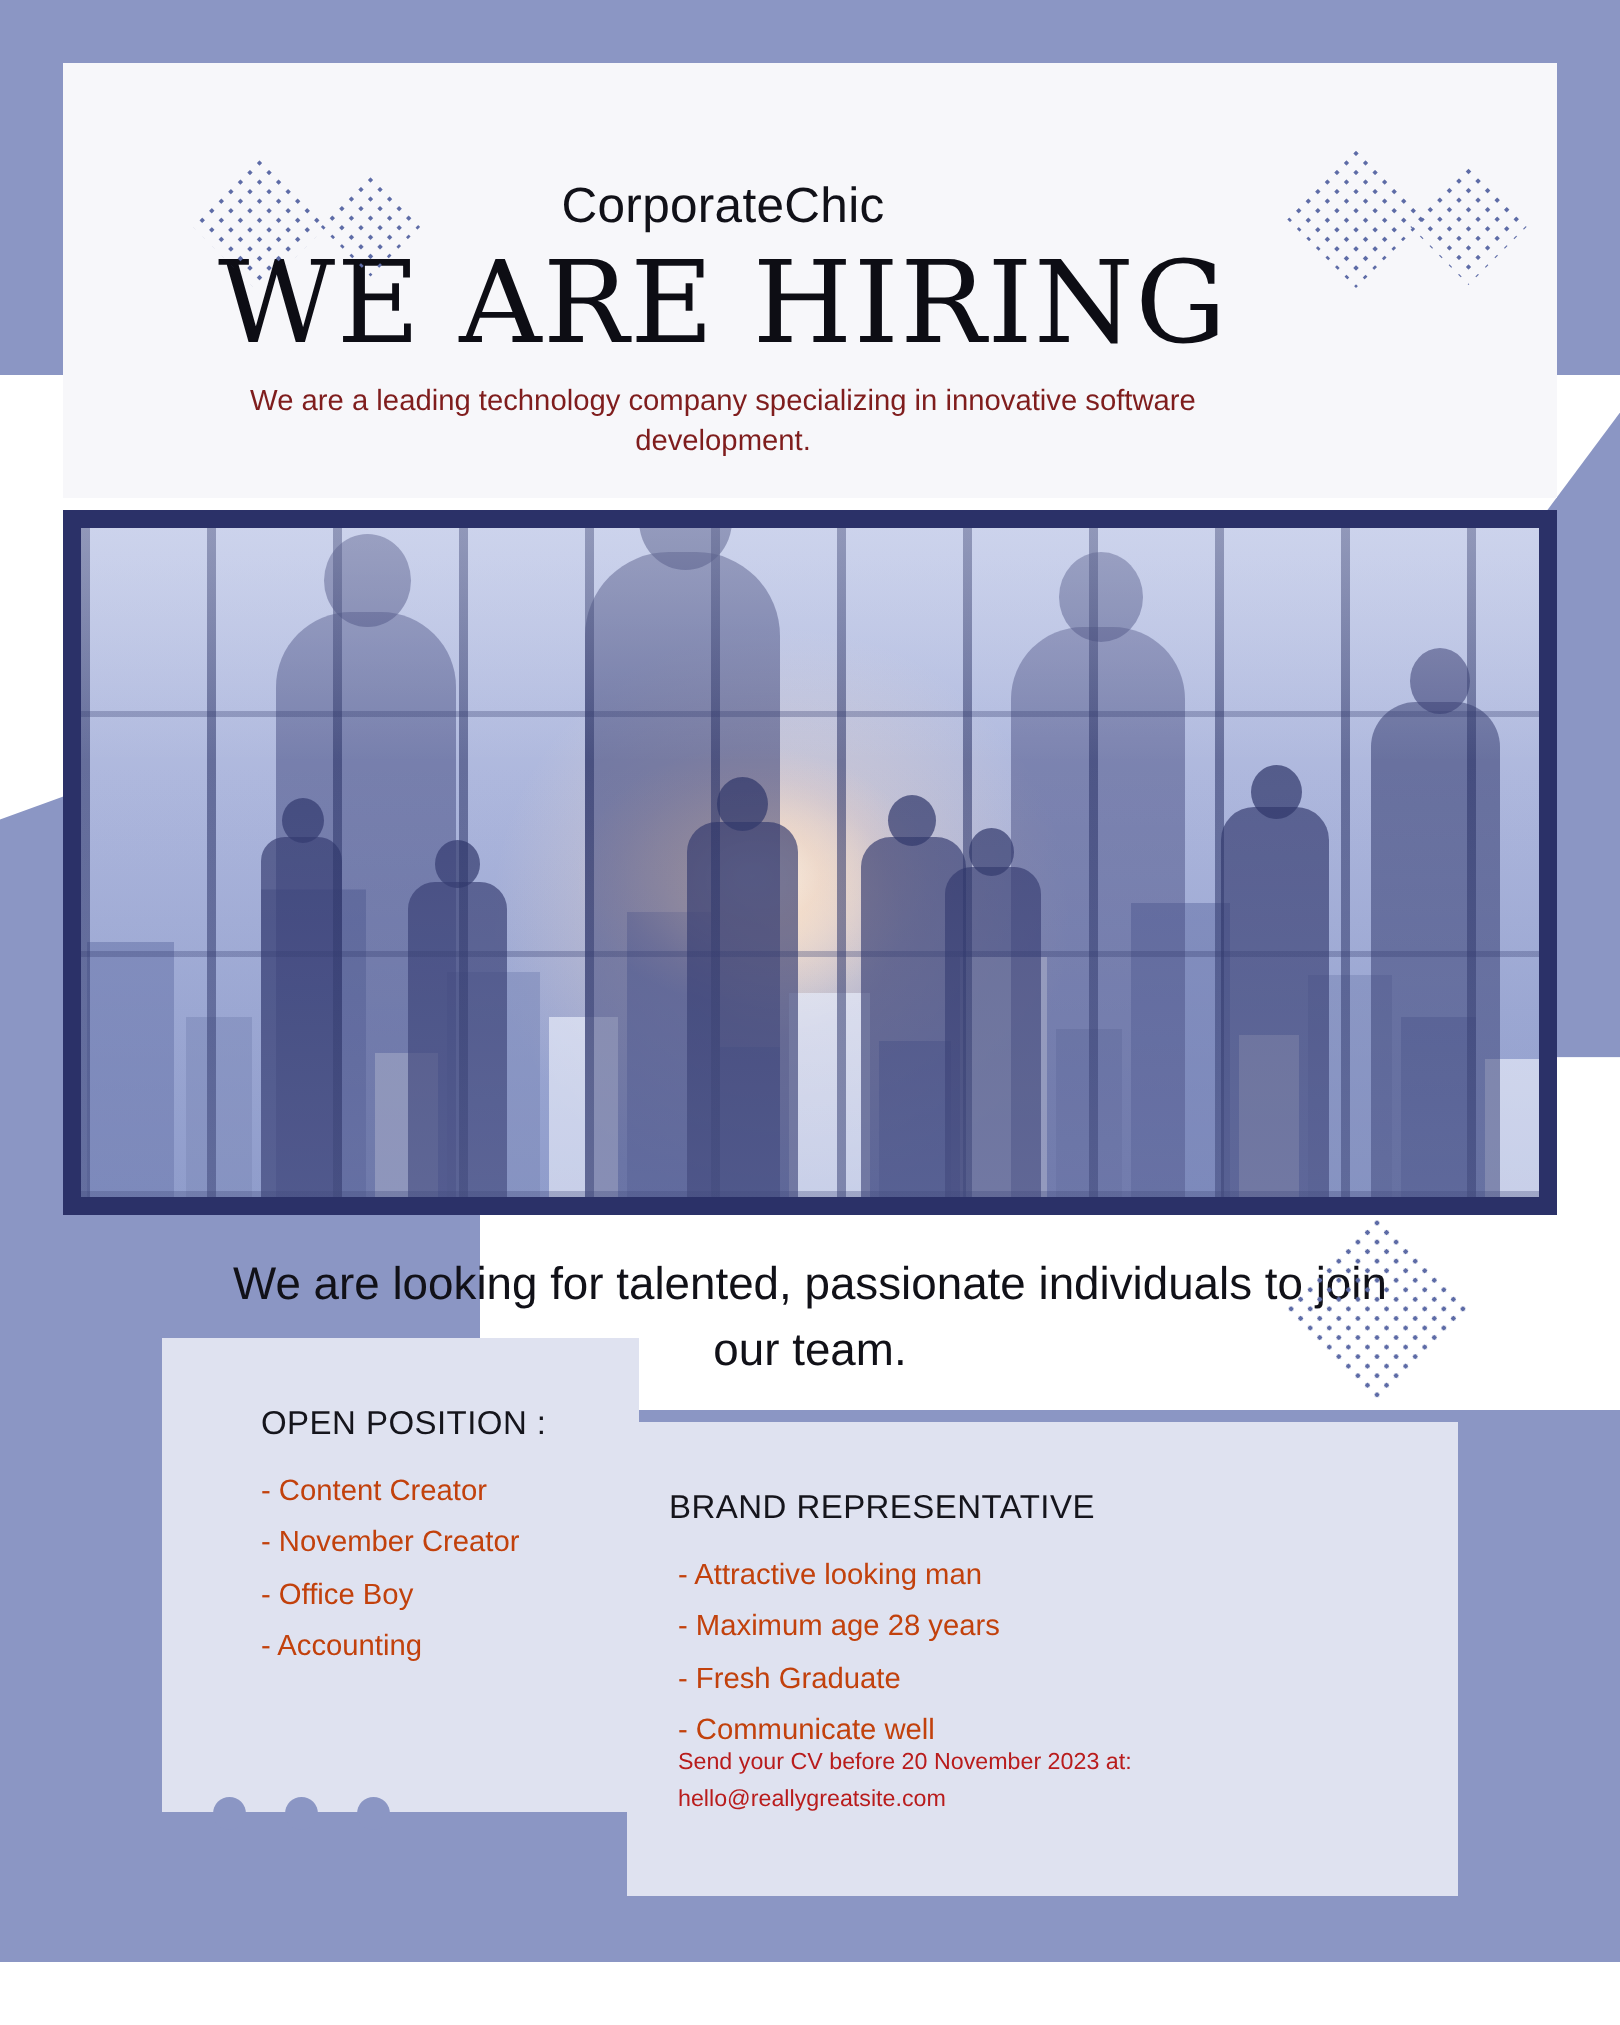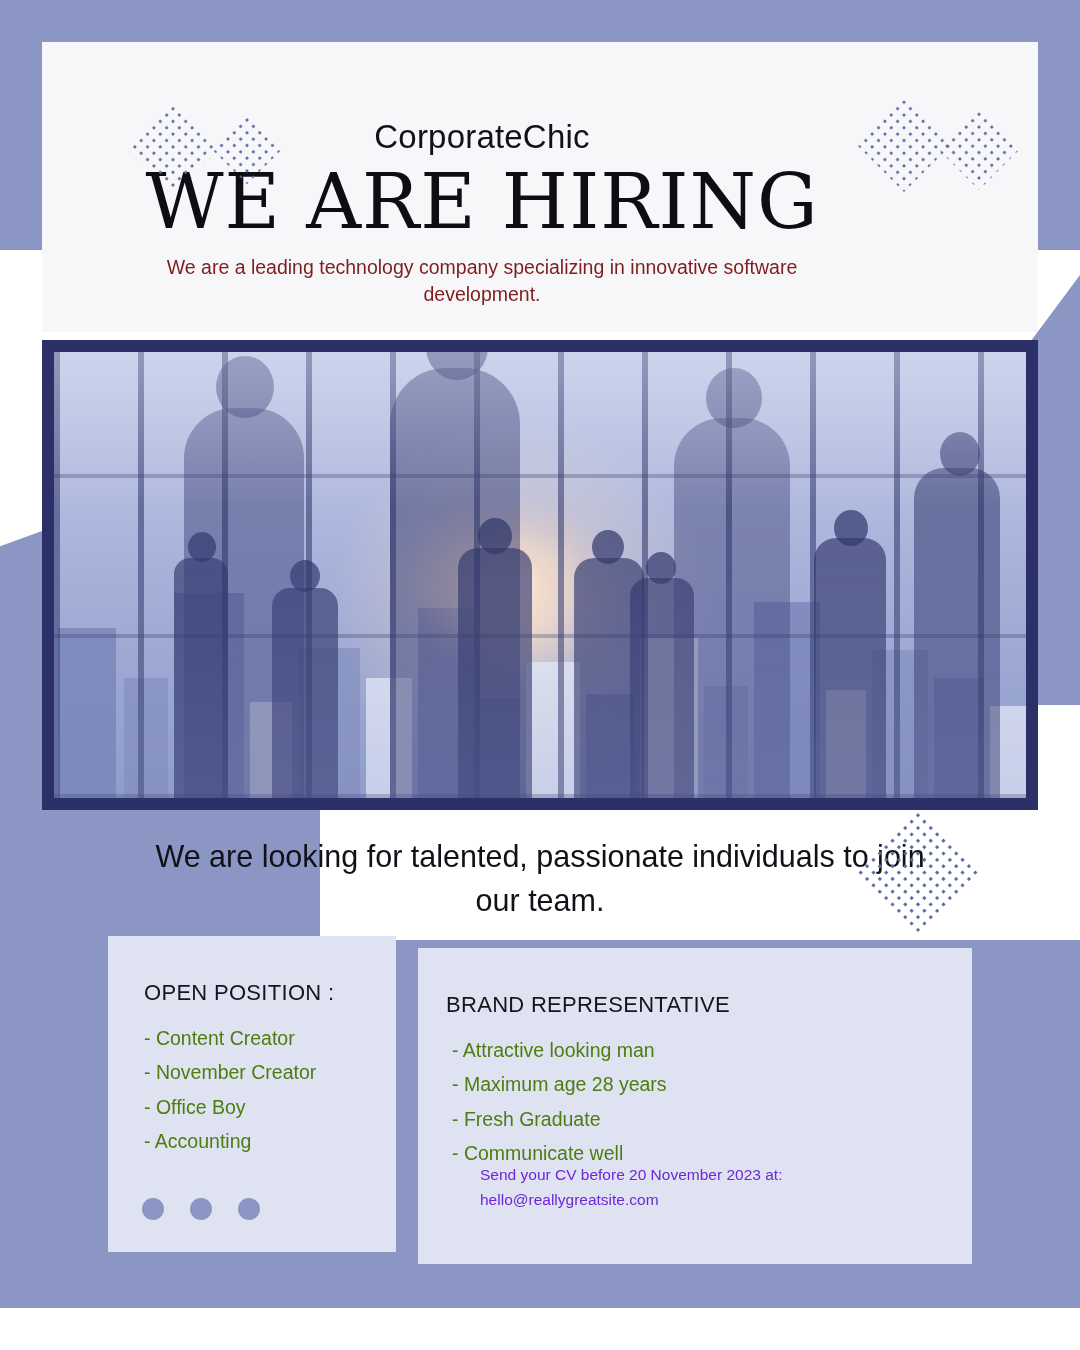--- a/index.html
+++ b/index.html
@@ -190,22 +190,22 @@
     background-image: radial-gradient(#5d6ba6 1.5px, transparent 1.7px);
     background-size: 9px 9px;
   }
 
   
   .panel {
     position: absolute;
     background: #dfe2f0;
   }
   .panel-left {
-    left: 108px; top: 936px;
-    width: 288px; height: 316px;
+    left: 108px; top: 892px;
+    width: 288px; height: 316px; padding-left: 30px;
   }
   .panel-right {
     left: 418px; top: 948px;
     width: 554px; height: 316px;
   }
   .panel h3 {
     margin: 0;
     padding: 44px 0 0 36px;
     font-size: 22px;
     font-weight: 400;
@@ -215,31 +215,30 @@
   .panel-right h3 { padding-left: 28px; }
   .panel ul {
     list-style: none;
     margin: 18px 0 0 0;
     padding: 0 0 0 36px;
   }
   .panel-right ul { padding-left: 34px; }
   .panel li {
     font-size: 19.5px;
     line-height: 1.5;
-    color: #4d7c0f;
+    color: #c2410c;
     margin-bottom: 5px;
   }
   .cta {
     position: absolute;
     left: 452px; top: 1163px;
     width: 430px;
     font-size: 15.5px;
     line-height: 1.6;
-    color: #6d28d9;
-    margin-left: 28px;
+    color: #b91c1c;
   }
 
   .circles {
     position: absolute;
     left: 142px; top: 1198px;
     display: flex;
     gap: 26px;
   }
   .circle {
     width: 22px; height: 22px;

